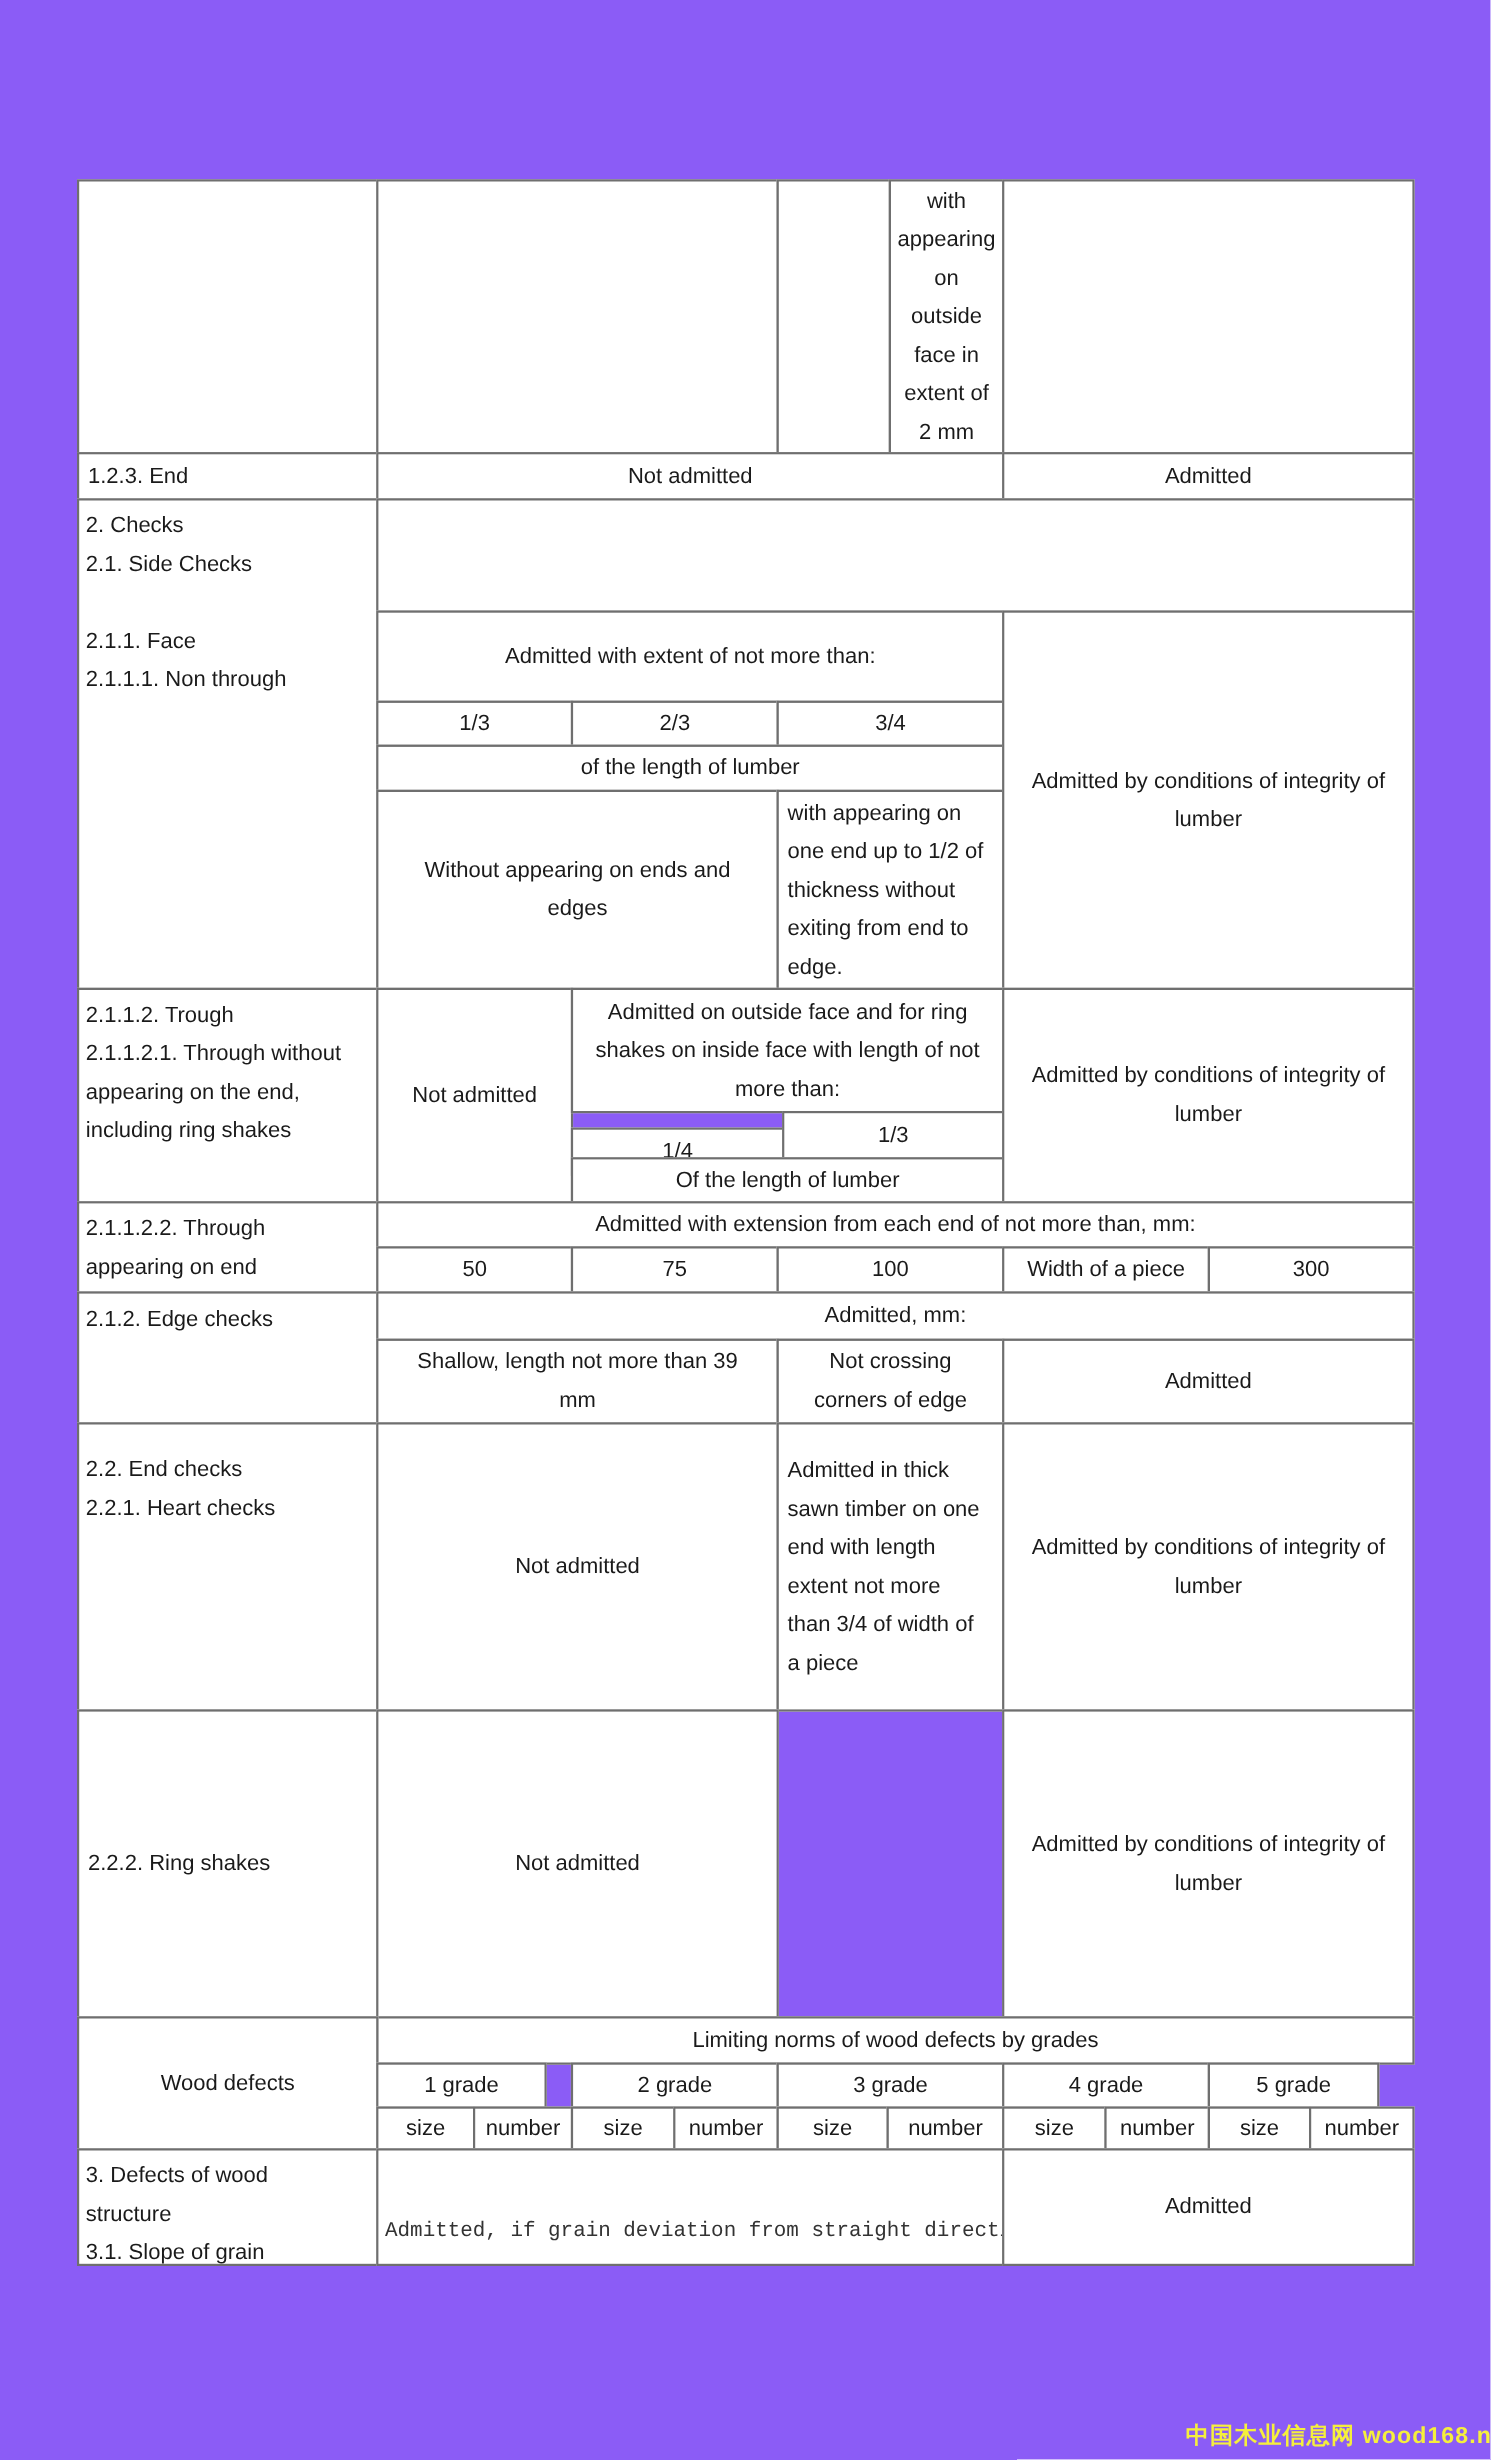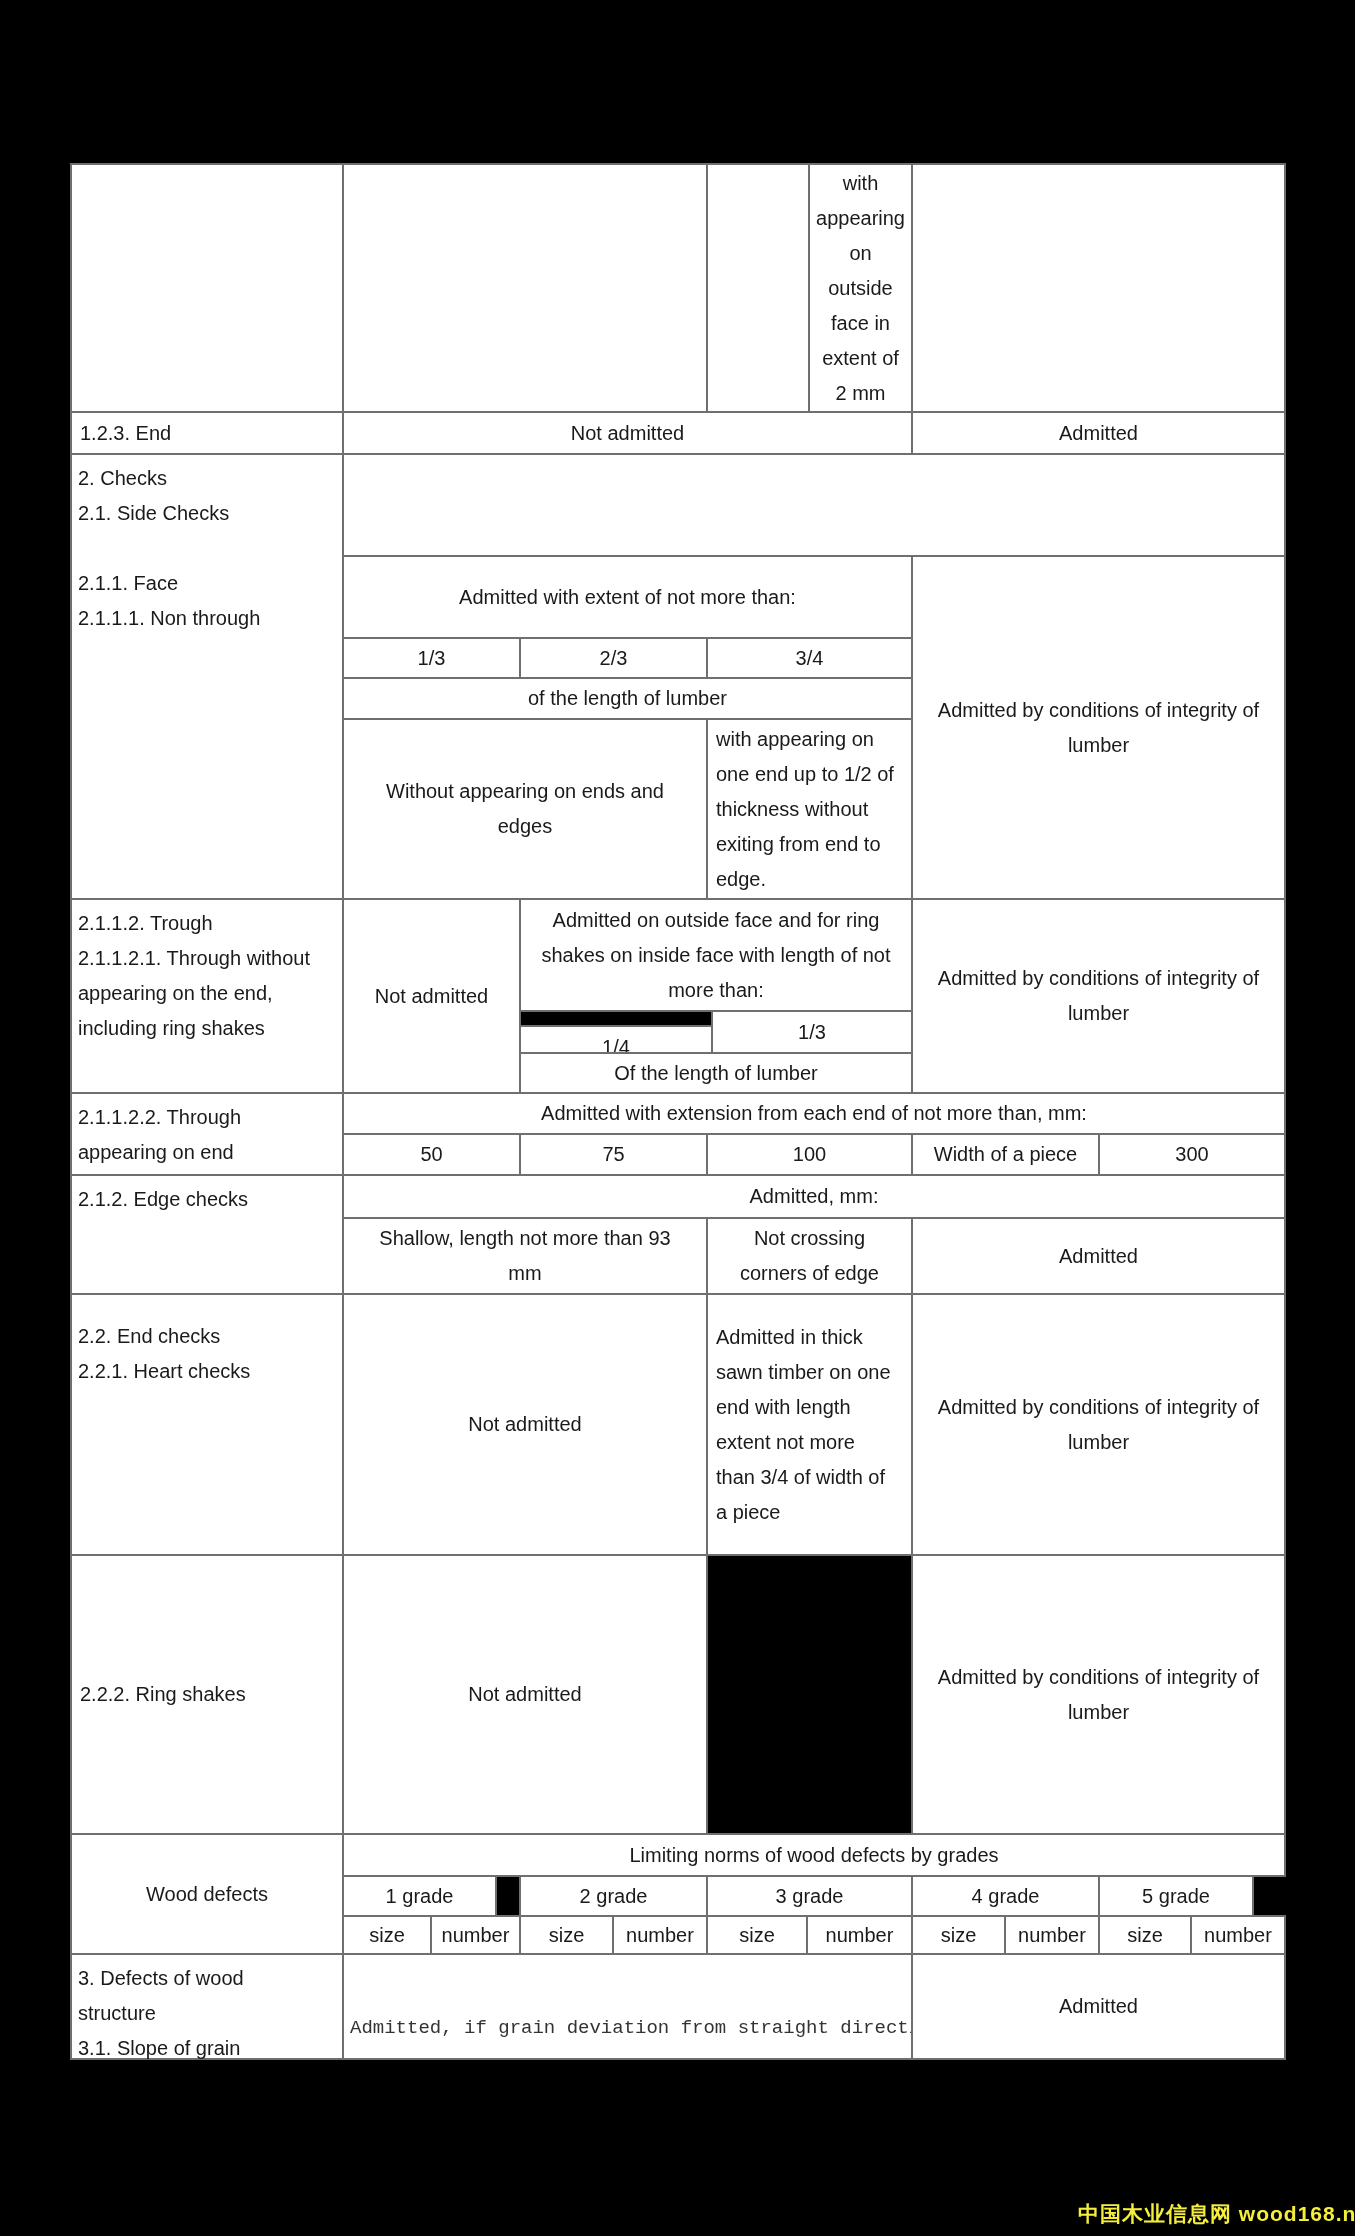--- a/index.html
+++ b/index.html
@@ -1,20 +1,20 @@
 <!DOCTYPE html>
 <html><head>
 <meta charset="utf-8">
 <style>
   html,body{margin:0;padding:0;background:#ffffff;}
   #page{
     position:relative;
     width:1355px;
     height:2236px;
-    background:#000000;
+    background:#8b5cf6;
     font-family:"Liberation Sans", sans-serif;
     color:#1a1a1a;
     overflow:hidden;
   }
   .cell{
     position:absolute;
     box-sizing:border-box;
     border:2px solid #6f6f6f;
     display:flex;
     align-items:center;
@@ -123,21 +123,21 @@
 appearing on end</div>
   <div class="cell" style="left:342px;top:1092px;width:944px;height:43px;">Admitted with extension from each end of not more than, mm:</div>
   <div class="cell" style="left:342px;top:1133px;width:179px;height:43px;">50</div>
   <div class="cell" style="left:519px;top:1133px;width:189px;height:43px;">75</div>
   <div class="cell" style="left:706px;top:1133px;width:207px;height:43px;">100</div>
   <div class="cell" style="left:911px;top:1133px;width:189px;height:43px;">Width of a piece</div>
   <div class="cell" style="left:1098px;top:1133px;width:188px;height:43px;">300</div>
 
   <div class="cell lt" style="left:70px;top:1174px;width:274px;height:121px;text-align:center;">2.1.2. Edge checks</div>
   <div class="cell" style="left:342px;top:1174px;width:944px;height:45px;">Admitted, mm:</div>
-  <div class="cell" style="left:342px;top:1217px;width:366px;height:78px;">Shallow, length not more than 93
+  <div class="cell" style="left:342px;top:1217px;width:366px;height:78px;">Shallow, length not more than 39
 mm</div>
   <div class="cell" style="left:706px;top:1217px;width:207px;height:78px;">Not crossing
 corners of edge</div>
   <div class="cell" style="left:911px;top:1217px;width:375px;height:78px;">Admitted</div>
 
   <div class="cell lt lt-deep" style="left:70px;top:1293px;width:274px;height:263px;">2.2. End checks
 2.2.1. Heart checks</div>
   <div class="cell" style="left:342px;top:1293px;width:366px;height:263px;">Not admitted</div>
   <div class="cell lcv" style="left:706px;top:1293px;width:207px;height:263px;">Admitted in thick
 sawn timber on one

